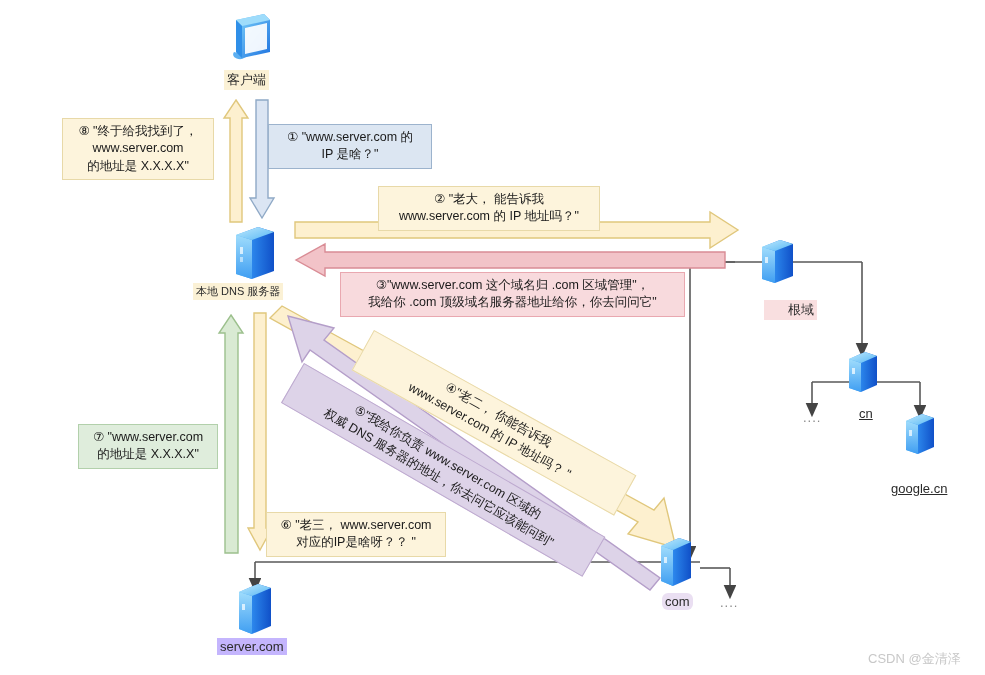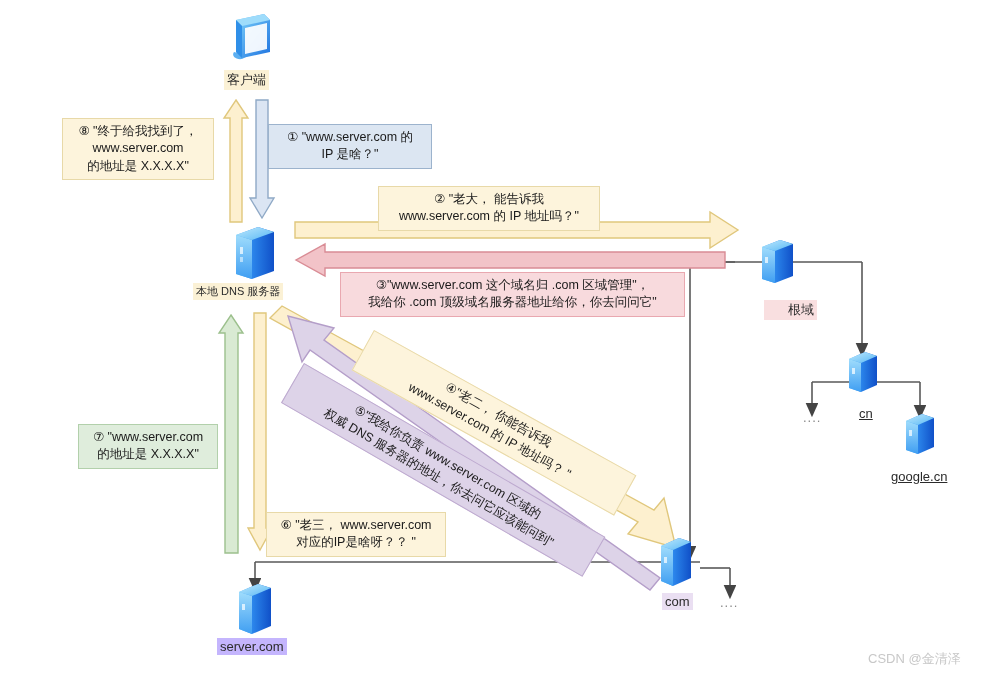--- a/index.html
+++ b/index.html
@@ -207,23 +207,23 @@
   </svg>
 
   <div class="nodelabel hl-yellow" style="left:224px;top:70px;">客户端</div>
 
   <div class="nodelabel hl-yellow" style="left:193px;top:283px;font-size:11px;">本地 DNS 服务器</div>
 
   <div class="nodelabel hl-pink" style="left:764px;top:300px;">根域</div>
 
   <div class="nodelabel nolabelbg" style="left:856px;top:405px;">cn</div>
 
-  <div class="nodelabel nolabelbg" style="left:888px;top:468px;">google.cn</div>
-
-  <div class="nodelabel hl-purple" style="left:662px;top:593px;">com</div>
+  <div class="nodelabel nolabelbg" style="left:888px;top:480px;">google.cn</div>
+
+  <div class="nodelabel hl-purple" style="left:662px;top:593px;border-radius:6px;">com</div>
 
   <div class="nodelabel hl-green" style="left:217px;top:638px;">server.com</div>
 
   <div class="dots" style="left:803px;top:410px;">....</div>
 
   <div class="dots" style="left:720px;top:595px;">....</div>
 
   <div class="box box-yellow" style="left:62px;top:118px;width:152px;">⑧ "终于给我找到了，
 www.server.com
 的地址是 X.X.X.X"</div>

